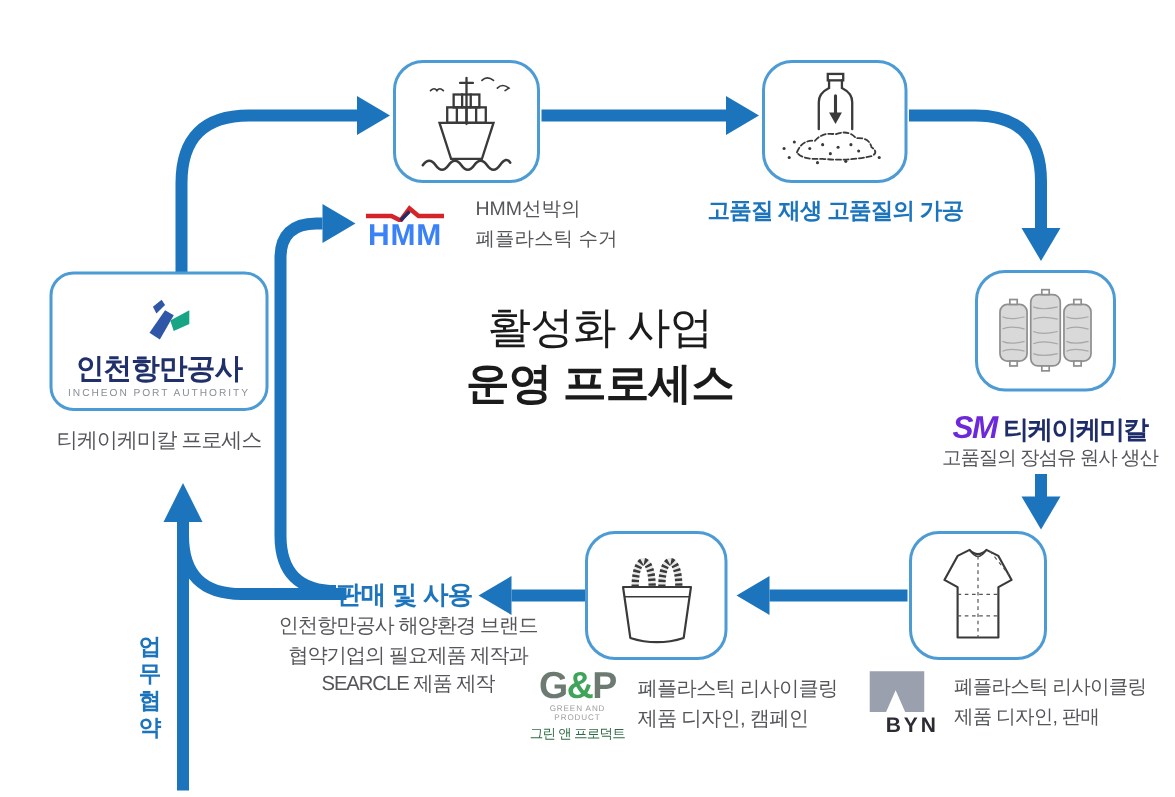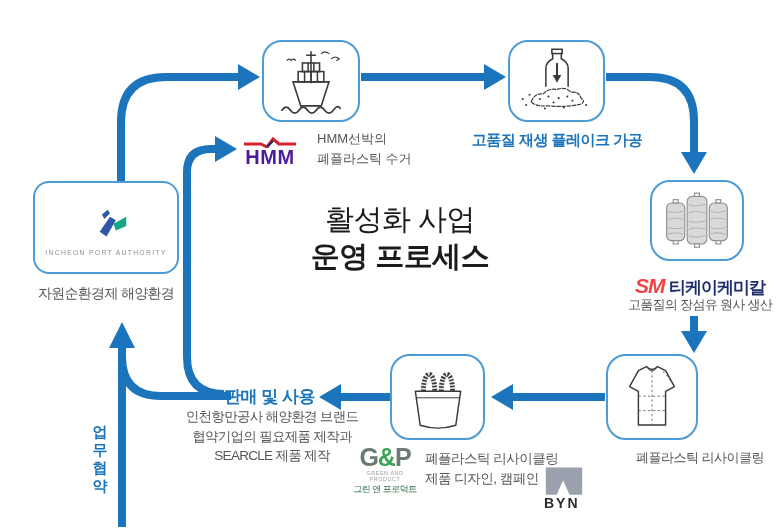--- a/index.html
+++ b/index.html
@@ -14,30 +14,30 @@
   
   #main-title { position:absolute; left:245px; top:201px; width:310px; text-align:center;
                 color:#1b1b1b; font-size:29px; line-height:37px; font-weight:500; letter-spacing:-0.5px; }
   #main-title .t3 { font-weight:800; }
   
   #ipa-box { left:33px; top:181px; width:146px; height:93px; border-radius:16px; flex-direction:column; padding-top:6px; }
   #ipa-title { color:#20306b; font-weight:800; font-size:19px; letter-spacing:-0.5px; line-height:20px; }
   #ipa-sub { color:#8a8f98; font-size:6.8px; letter-spacing:1.3px; margin-top:2px; }
   
   #hmm-logo { position:absolute; left:243px; top:136px; width:54px; text-align:center; }
-  #hmm-word { color:#4c1d95; font-weight:800; font-size:20px; letter-spacing:0.5px; line-height:18px; font-stretch:condensed; }
+  #hmm-word { color:#3b82f6; font-weight:800; font-size:20px; letter-spacing:0.5px; line-height:18px; font-stretch:condensed; }
   #hmm-desc { left:317px; top:129px; font-size:13px; line-height:20px; }
   #flake-caption { left:452px; top:131px; width:210px; font-size:15px; letter-spacing:-0.5px; }
   
   #sm-logo { position:absolute; left:617px; top:274px; width:166px; text-align:center; }
-  #sm-word { color:#ef4444; font-weight:800; font-style:italic; font-size:21px; letter-spacing:-1px; }
+  #sm-word { color:#6d28d9; font-weight:800; font-style:italic; font-size:21px; letter-spacing:-1px; }
   #sm-name { color:#1E2D69; font-weight:700; font-size:17px; letter-spacing:-1px; }
   #sm-desc { left:612px; top:296px; width:176px; text-align:center; font-size:13px; letter-spacing:-0.7px; }
   
-  #byn-logo { position:absolute; left:544px; top:447px; width:48px; text-align:left;margin-top:20px; }
+  #byn-logo { position:absolute; left:578px; top:447px; width:48px; text-align:right; }
   #byn-word { color:#2b2d33; font-weight:800; font-size:14px; letter-spacing:2px; line-height:13px; }
   #byn-desc { left:636px; top:448px; font-size:13px; line-height:20px; letter-spacing:-0.5px; }
   
   #gp-logo { position:absolute; left:351px; top:445px; width:68px; text-align:center; }
   #gp-word { font-size:25px; font-weight:600; color:#6d7a71; line-height:24px; letter-spacing:-1px; }
   #gp-word .amp { color:#3FA45A; }
   #gp-sub1 { font-size:5.4px; color:#9aa09b; letter-spacing:0.6px; margin-top:1px; }
   #gp-sub2 { font-size:9px; color:#2F6C46; font-weight:400; letter-spacing:-0.5px; margin-top:1px; }
   #gp-desc { left:425px; top:449px; font-size:13.5px; line-height:20px; letter-spacing:-0.5px; }
   
@@ -162,54 +162,56 @@
       <line x1="23.5" y1="48" x2="76.5" y2="48" stroke-width="1.2"></line>
     </svg>
   </div>
 
   <div class="box" id="ipa-box">
     <svg width="52" height="42" viewBox="0 0 90 60">
       <polygon points="38,10 48,2 52,8 42,18" fill="#2F56A7"></polygon>
       <polygon points="34,40 52,14 62,20 46,48" fill="#2F56A7"></polygon>
       <polygon points="58,26 80,14 80,30 62,38" fill="#18A585"></polygon>
     </svg>
+    <div id="ipa-title">인천항만공사</div>
     <div id="ipa-sub">INCHEON PORT AUTHORITY</div>
   </div>
   <div class="desc center-text" style="left:20px;top:283px;width:172px;font-size:14px;line-height:21px;letter-spacing:-0.7px;">
-    <div>자원순환경제 해양환경</div>
+    <div>티케이케미칼 프로세스</div>
   </div>
 
   <div id="hmm-logo">
     <svg width="54" height="12" viewBox="0 0 54 12">
       <polyline points="1,8 18,8 24,11 30,3 36,8 53,8" stroke="#D5232A" stroke-width="3" fill="none"></polyline>
       <polyline points="24,11 30,5" stroke="#1E2D69" stroke-width="2.2" fill="none"></polyline>
     </svg>
     <div id="hmm-word">HMM</div>
   </div>
   <div class="desc" id="hmm-desc">
     <div>HMM선박의</div>
     <div>폐플라스틱 수거</div>
   </div>
 
-  <div class="caption-blue" id="flake-caption">고품질 재생 플레이크 가공</div>
+  <div class="caption-blue" id="flake-caption">고품질 재생 고품질의 가공</div>
 
   <div id="sm-logo">
     <span id="sm-word">SM</span>
     <span id="sm-name">티케이케미칼</span>
   </div>
   <div class="desc" id="sm-desc">고품질의 장섬유 원사 생산</div>
 
   <div id="byn-logo">
     <svg width="40" height="30" viewBox="0 0 44 32">
       <polygon points="2,0 42,0 42,30 28,30 21,14 14,30 2,30" fill="#9AA0AE"></polygon>
     </svg>
     <div id="byn-word">BYN</div>
   </div>
   <div class="desc" id="byn-desc">
     <div>폐플라스틱 리사이클링</div>
+    <div>제품 디자인, 판매</div>
   </div>
 
   <div id="gp-logo">
     <div id="gp-word"><span>G<span class="amp">&amp;</span>P</span></div>
     <div id="gp-sub1">GREEN AND PRODUCT</div>
     <div id="gp-sub2">그린 앤 프로덕트</div>
   </div>
   <div class="desc" id="gp-desc">
     <div>폐플라스틱 리사이클링</div>
     <div>제품 디자인, 캠페인</div>

